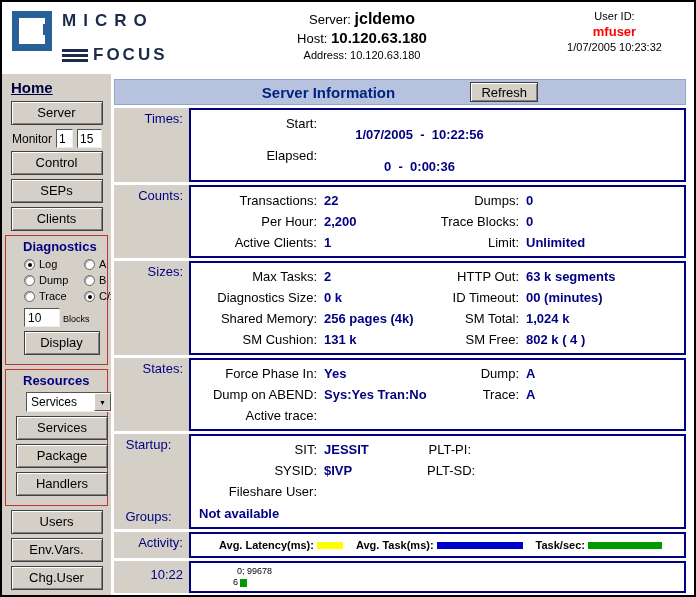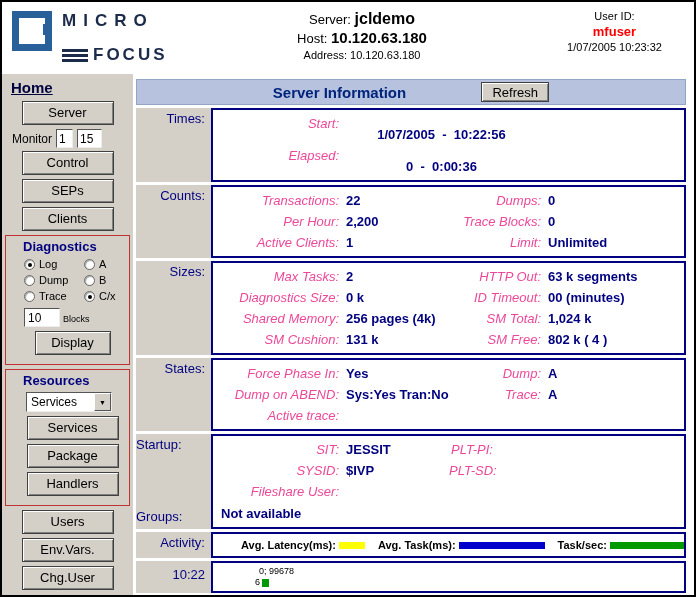--- a/index.html
+++ b/index.html
@@ -23,21 +23,21 @@
   .hc-line2 { font-size:13px; margin-top:1px; }
   .hc-host { font-size:15px; font-weight:bold; }
   .hc-line3 { font-size:11px; margin-top:3px; }
   .head-right { width:135px; text-align:center; font-size:11px; padding-top:2px; flex-shrink:0; }
   .ur-user { color:#ff0000; font-weight:bold; font-size:13px; margin:2px 0; }
 
   
   .bodywrap { display:flex; height:521px; }
 
   
-  .sidebar { width:131px; background:#d4d0c8; flex-shrink:0; padding-top:3px; overflow:hidden; }
+  .sidebar { width:109px; background:#d4d0c8; flex-shrink:0; padding-top:3px; overflow:hidden; }
   .home { display:inline-block; margin:2px 0 2px 9px; font-size:15px; font-weight:bold; color:#000040; text-decoration:underline; cursor:pointer; }
   .btn { background:#d4d0c8; border:1px solid #404040; box-shadow:inset 1px 1px 0 #ffffff, inset -1px -1px 0 #808080; font-family:inherit; color:#000; cursor:pointer; }
   .btn-side { display:block; width:92px; margin:3px auto 4px auto; padding:3px 0 4px 0; font-size:13px; text-align:center; }
   .monitor-row { display:flex; align-items:center; margin:2px 0 2px 10px; gap:4px; font-size:12px; }
   .mini-input { height:19px; background:#fff; border:1px solid; border-color:#555 #eee #eee #555; font-size:12px; padding:0 2px; font-family:inherit; }
   .w1 { width:17px; } .w2 { width:25px; }
   .group-box { border:1px solid #c03333; margin:4px 3px; padding:1px 0 5px 10px; }
   .group-title { color:#000080; font-weight:bold; font-size:13px; margin:2px 0 4px 7px; }
   .radio-grid { display:grid; grid-template-columns:60px 46px; row-gap:4px; margin-left:8px; font-size:11px; }
   .radio-item { display:flex; align-items:center; gap:4px; cursor:pointer; }
@@ -54,28 +54,28 @@
   
   .main { flex:1; background:#fff; padding:5px 8px 0 3px; overflow:hidden; }
   .bar { height:26px; background:#b7c3de; border:1px solid #93a5c7; display:flex; align-items:center; justify-content:center; gap:75px; }
   .bar-title { color:#00247d; font-weight:bold; font-size:15px; }
   .refresh { width:68px; height:20px; font-size:13px; }
   .bar-bottom { margin-top:5px; }
   .info-row { display:flex; margin-top:3px; }
   .row-label { width:75px; flex-shrink:0; background:#d4d0c8; text-align:right; padding:3px 6px 0 0; color:#000080; font-weight:normal; font-size:13px; }
   .row-content { flex:1; background:#fff; border:2px solid #000080; padding:3px 4px 3px 0; min-width:0; }
   .line { display:grid; grid-template-columns:126px 110px 92px 1fr; line-height:21px; font-size:13px; }
-  .lbl { text-align:right; color:#ec4899; white-space:pre;font-style:italic; }
+  .lbl { text-align:right; color:#000000; white-space:pre; }
   .val { color:#000080; font-weight:bold; padding-left:7px; white-space:pre; overflow:hidden; }
   .line-times { display:grid; grid-template-columns:126px 205px; line-height:21px; font-size:13px; }
   .val-times { text-align:center; padding-left:0;margin-top:11px; }
   .line-startup { grid-template-columns:126px 110px 44px 1fr; }
   .groups-line { line-height:21px; padding-left:8px; }
   .groups-line span { color:#000080; font-weight:bold; font-size:13px; }
-  .row-label-startup { display:flex; flex-direction:column; align-items:flex-start; justify-content:space-between; padding-bottom:5px; }
+  .row-label-startup { display:flex; flex-direction:column; align-items:center; justify-content:space-between; padding-bottom:5px; }
   .legend { display:flex; align-items:center; font-size:11px; font-weight:bold; color:#000; padding:5px 0 5px 28px; }
   .swatch { height:7px; margin-left:3px; flex-shrink:0; }
   .sw-0 { width:26px; background:#ffff00; }
   .sw-1 { width:86px; background:#0000cc; }
   .sw-2 { width:74px; background:#009900; }
   .lg-gap { margin-left:13px; }
   .clock-label { padding-top:6px; }
   .clock-content { padding:3px 0 3px 0; }
   .act1 { font-size:9px; padding-left:46px; line-height:11px; }
   .act2 { display:flex; align-items:center; gap:2px; font-size:9px; padding-left:42px; line-height:11px; }

